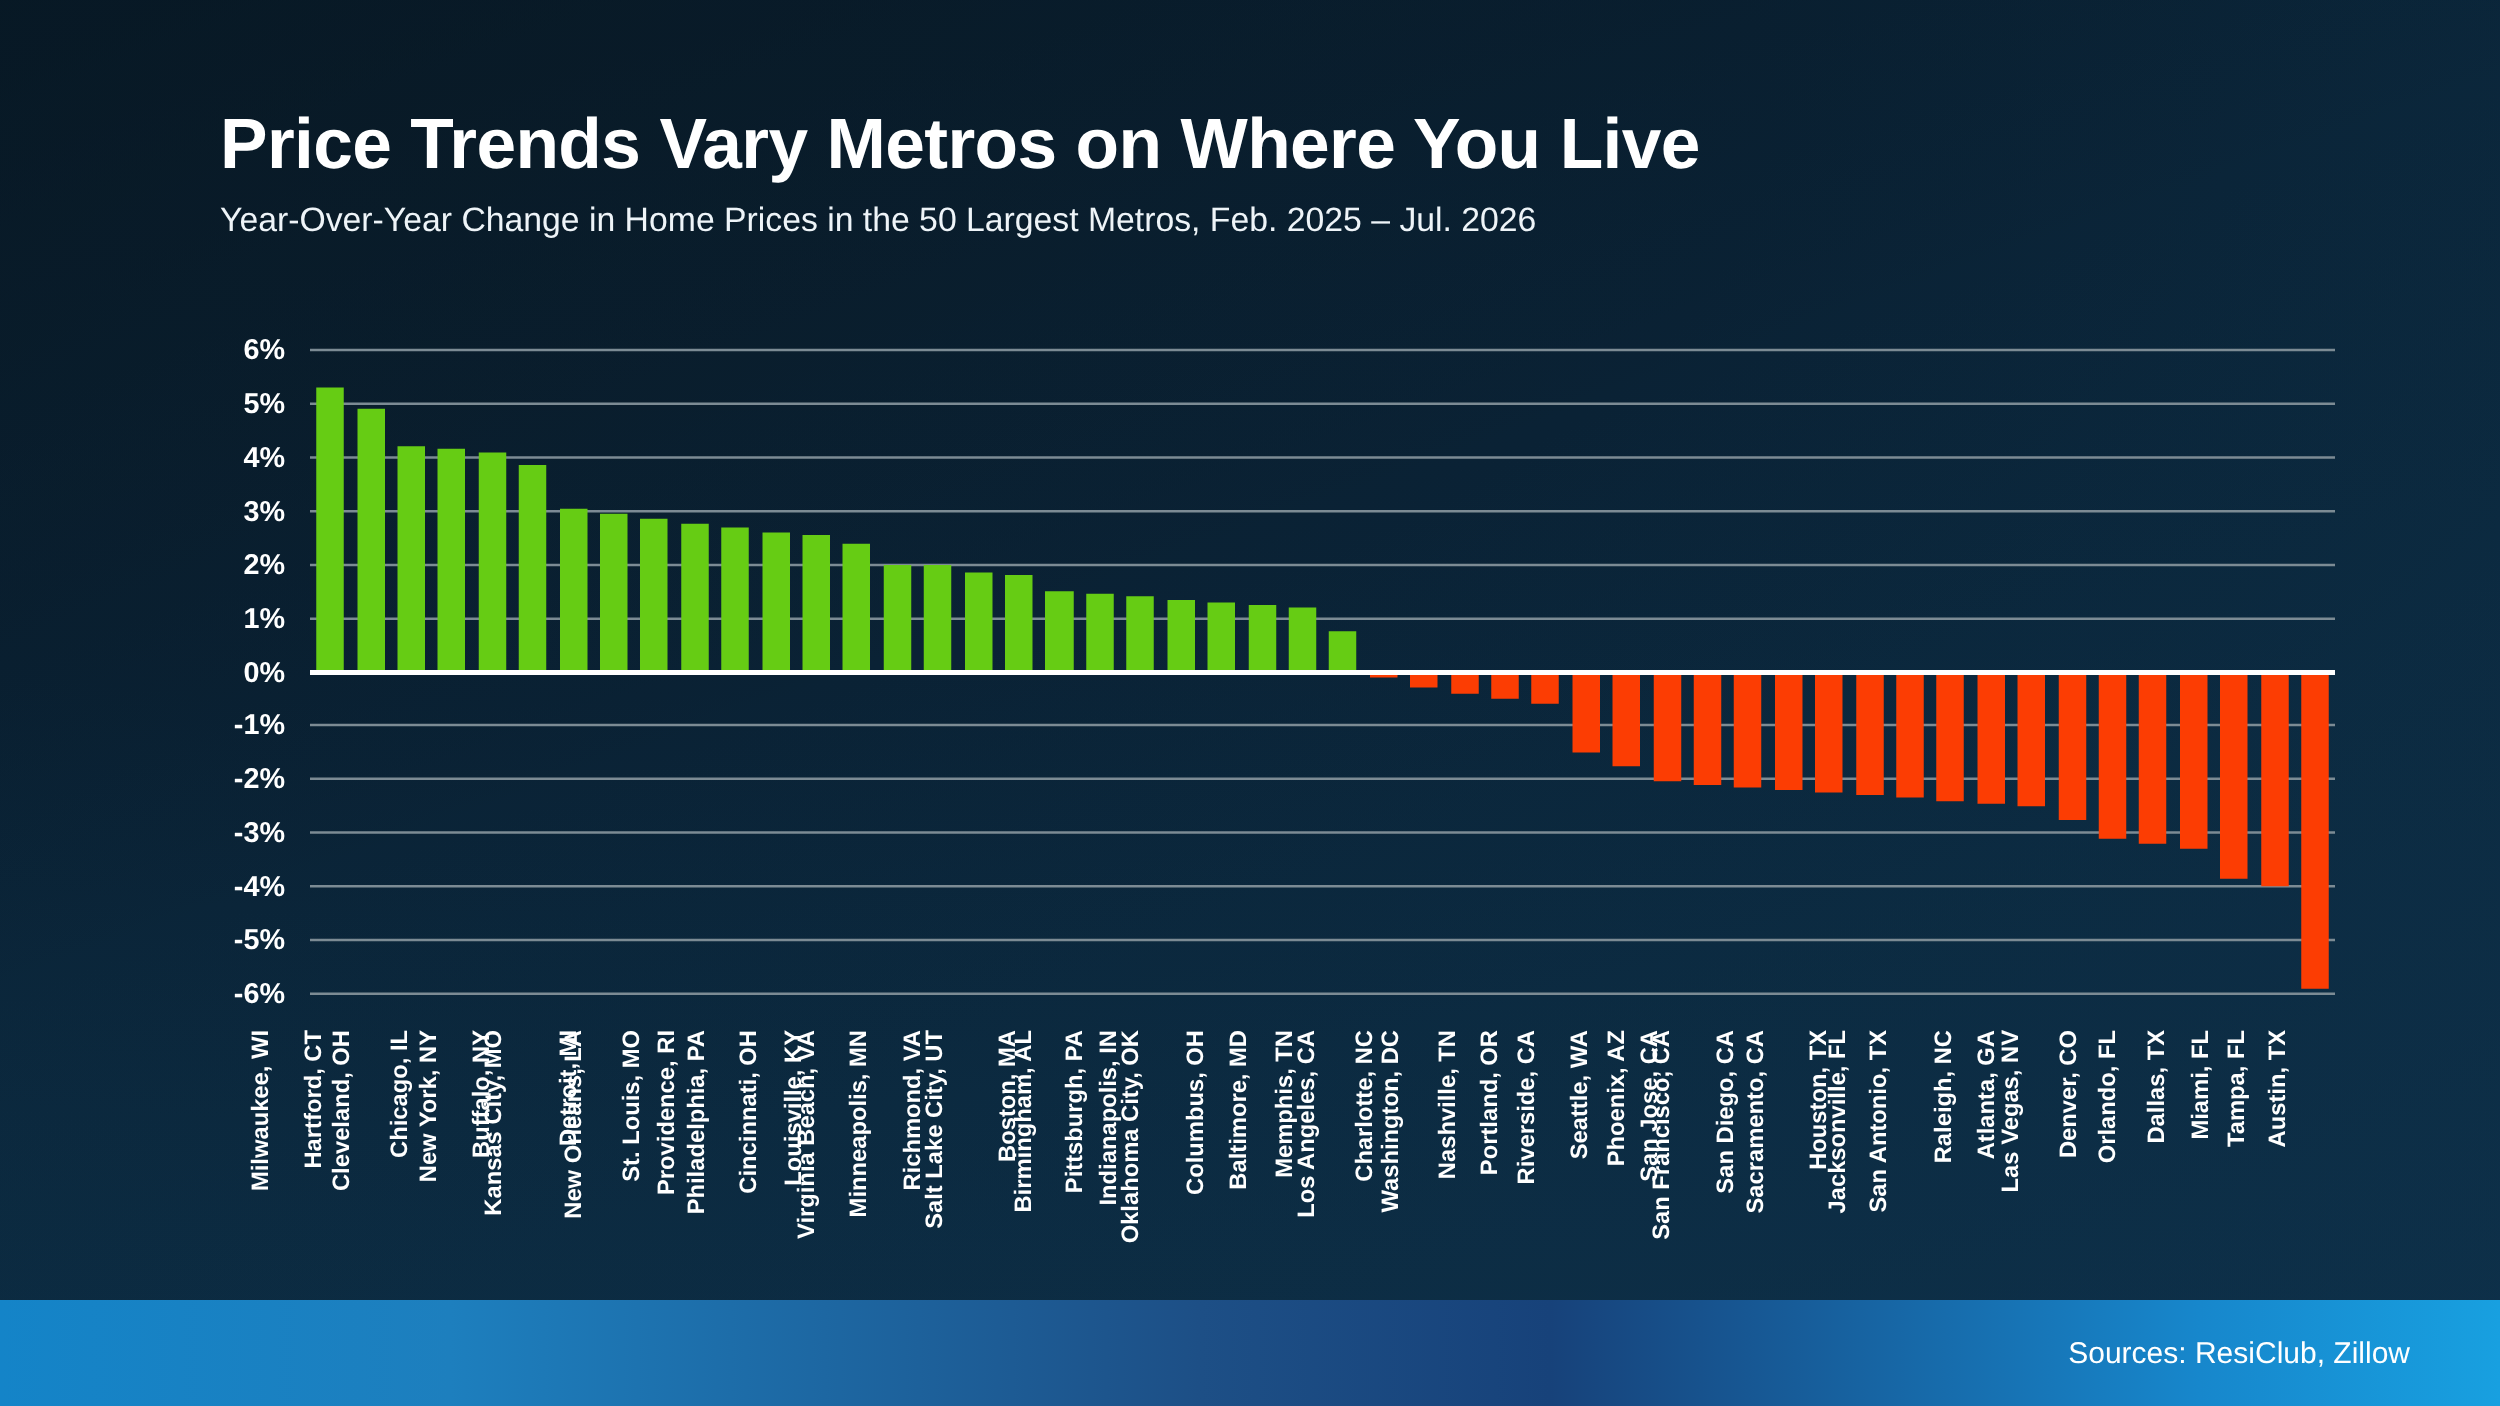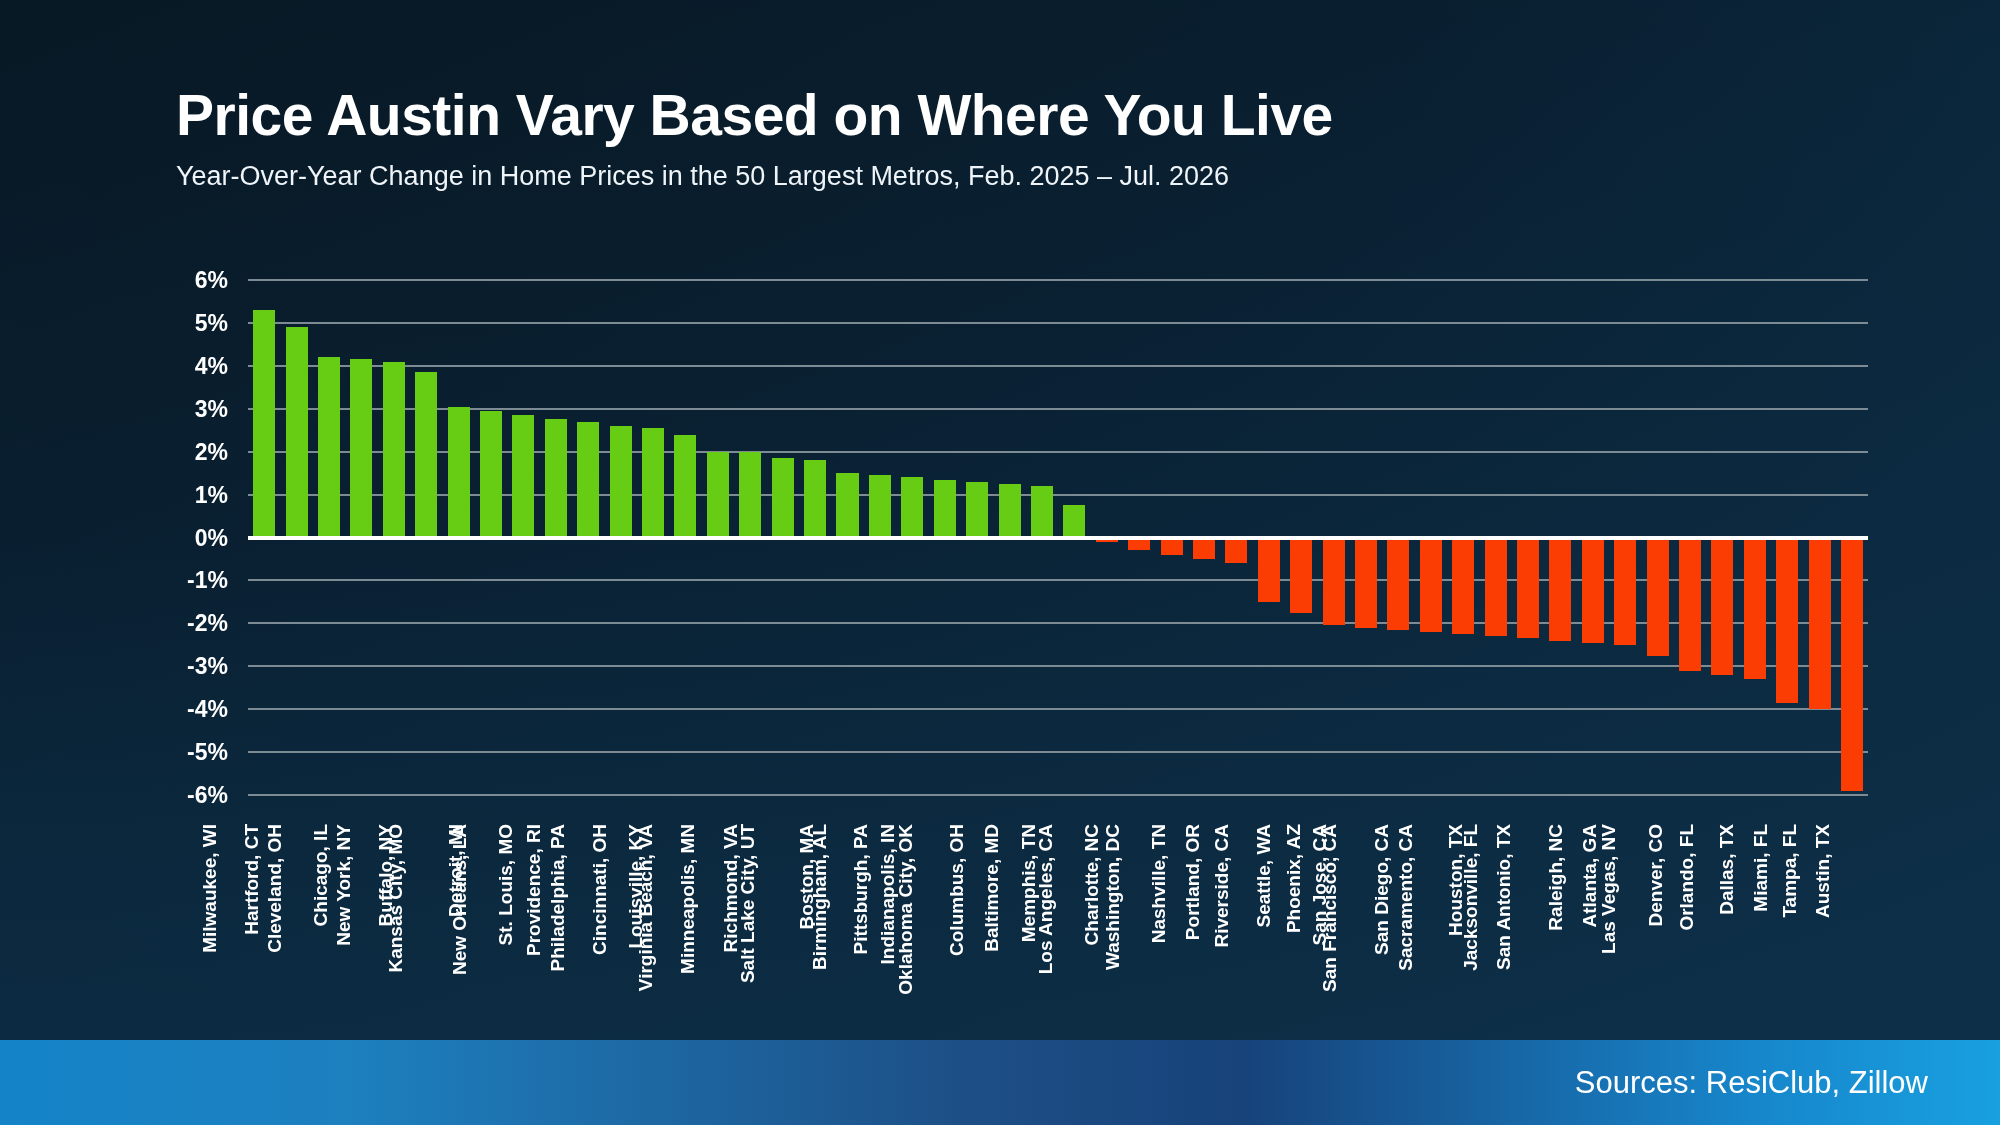--- a/index.html
+++ b/index.html
@@ -101,30 +101,30 @@
   }
 
   
   #footer{
     position:absolute; left:0; right:0; bottom:0; height:85px;
     background: linear-gradient(90deg, #1484c8 0%, #1d7fbe 18%, #1d4f86 48%, #17427a 62%, #1787cc 88%, #18a0e0 100%);
     z-index:6;
   }
   #footer-source{
     position:absolute; right:72px; top:50%; transform:translateY(-50%);
-    color:#ffffff; font-size:31px; font-weight:400; white-space:nowrap;
+    color:#ffffff; font-size:24px; font-weight:400; white-space:nowrap;
   }
 </style>
 </head>
 <body>
 
 <div id="slide">
 
   <div id="header">
-    <div id="chart-title">Price Austin Vary Based on Where You Live</div>
+    <div id="chart-title">Price Trends Vary Metros on Where You Live</div>
     <div id="chart-subtitle">Year-Over-Year Change in Home Prices in the 50 Largest Metros, Feb. 2025 – Jul. 2026</div>
   </div>
 
   <div id="plot-wrap">
     <div id="y-axis">
         <div class="y-tick" style="top: 0px;">6%</div>
         <div class="y-tick" style="top: 42.9167px;">5%</div>
         <div class="y-tick" style="top: 85.8333px;">4%</div>
         <div class="y-tick" style="top: 128.75px;">3%</div>
         <div class="y-tick" style="top: 171.667px;">2%</div>

